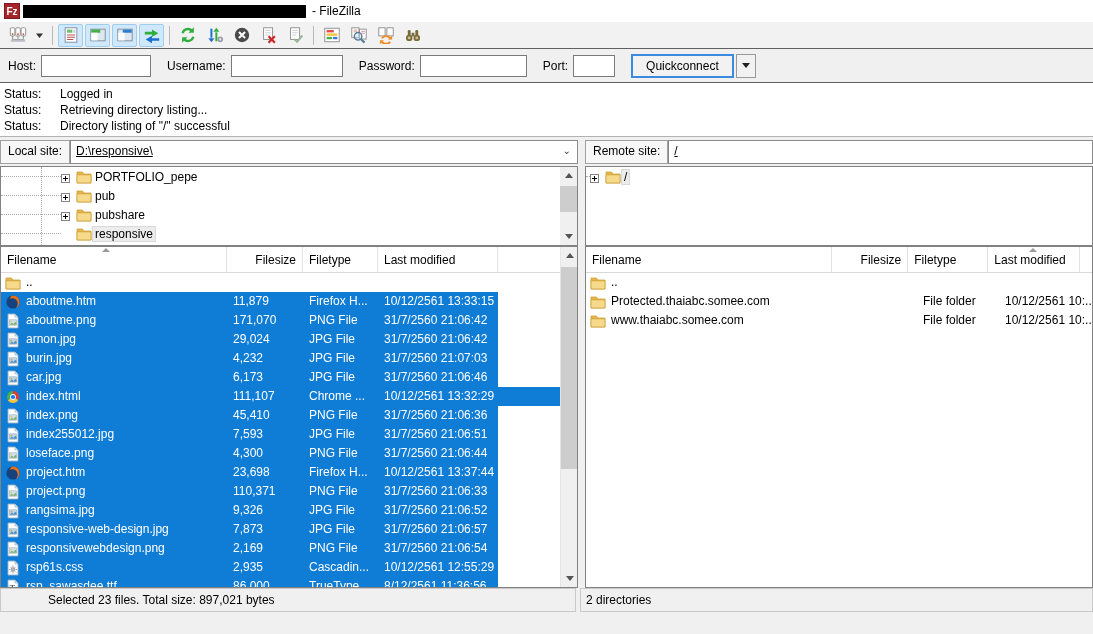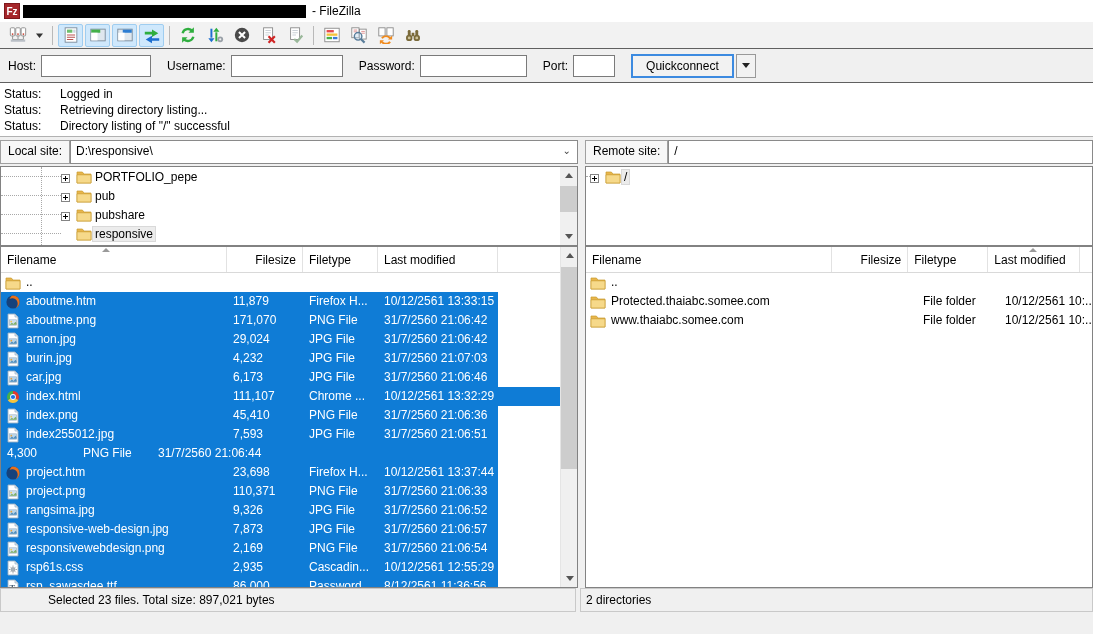--- a/index.html
+++ b/index.html
@@ -47,21 +47,21 @@
   .log-label { width:56px; }
   
   .trees { height:109px; display:flex; background:#f0f0f0; padding:3px 0 0 0; }
   .tree-panel { display:flex; flex-direction:column; }
   .tree-panel.local { width:578px; }
   .tree-panel.remote { width:508px; }
   .vsplit { width:7px; }
   .sitebar { height:24px; display:flex; align-items:stretch; }
   .sitelabel { border:1px solid #a0a0a0; background:#f7f7f7; padding:3px 7px; white-space:nowrap; }
   .combo { flex:1; border:1px solid #8a8a8a; background:#fff; position:relative;
-    padding:3px 20px 3px 5px; overflow:hidden; white-space:nowrap; }
+    padding:3px 20px 3px 5px; overflow:hidden; white-space:nowrap;text-decoration:underline; }
   .combo .chev { position:absolute; right:6px; top:4px; font-size:10px; color:#444; }
   .treeview { flex:1; margin-top:2px; background:#fff; border:1px solid #828282;
     position:relative; overflow:hidden; }
   .tree-guide { position:absolute; left:40px; top:0; bottom:0; border-left:1px dotted #a8a8a8; }
   .tree-item { height:19px; display:flex; align-items:center; position:relative; }
   .tree-item .stub { border-top:1px dotted #a8a8a8; }
   .expander { width:9px; height:9px; flex:none; }
   .tree-label { padding:1px 3px; white-space:nowrap; }
   .tree-item.selected .tree-label { background:#ececec; border:1px solid #d9d9d9; padding:0 2px; }
   .tree-scroll { position:absolute; right:0; top:0; bottom:0; width:17px; background:#f0f0f0; }
@@ -560,20 +560,32 @@
                   <path d="M4.7 11.7l2.3-2.1 1.5 1.3 2-2.2 1.1 1.3v1.7z" fill="#4f8fbf"></path>
                 </svg>
               </span>
               <span>index255012.jpg</span>
             </span>
     <span class="cell num lc-size">7,593</span>
     <span class="cell lc-type">JPG File</span>
     <span class="cell lc-mod">31/7/2560 21:06:51</span>
   </div>
           <div class="file-row selected" style="width: 497px;">
+    <span class="cell name lc-name">
+              <span class="row-icon">
+                <svg viewBox="0 0 16 16" xmlns="http://www.w3.org/2000/svg">
+                  <path d="M3 1h7l3 3v11H3z" fill="#fff" stroke="#9ab0c4" stroke-width="0.9"></path>
+                  <path d="M10 1v3h3z" fill="#dbe7f2" stroke="#9ab0c4" stroke-width="0.7"></path>
+                  <rect x="4.4" y="6.8" width="7.2" height="5.4" fill="#cfe0ef" stroke="#9ab0c4" stroke-width="0.6"></rect>
+                  <circle cx="6.2" cy="8.6" r="0.9" fill="#f2c94c"></circle>
+                  <path d="M4.7 11.7l2.2-2 1.6 1.2 2-2.1 1 1.2v1.7z" fill="#7fb069"></path>
+                </svg>
+              </span>
+              <span>loseface.png</span>
+            </span>
     <span class="cell num lc-size">4,300</span>
     <span class="cell lc-type">PNG File</span>
     <span class="cell lc-mod">31/7/2560 21:06:44</span>
   </div>
           <div class="file-row selected" style="width: 497px;">
     <span class="cell name lc-name">
               <span class="row-icon">
                 <svg viewBox="0 0 16 16" xmlns="http://www.w3.org/2000/svg">
                   <circle cx="8" cy="8" r="6.6" fill="#15427c"></circle>
                   <path d="M8 1.4a6.6 6.6 0 0 1 6.6 6.6c0 2.9-1.9 5.4-4.1 6.2 1.6-1.5 2.5-3.4 2.1-5.5-.4-2.4-2.1-4.2-4.7-4.5-1.3-.2-2.5.1-3.4.8C5.4 3 6.5 1.4 8 1.4z" fill="#e8701a"></path>
@@ -674,21 +686,21 @@
               <span class="row-icon">
                 <svg viewBox="0 0 16 16" xmlns="http://www.w3.org/2000/svg">
                   <path d="M3 1h7l3 3v11H3z" fill="#fff" stroke="#9ab0c4" stroke-width="0.9"></path>
                   <path d="M10 1v3h3z" fill="#dbe7f2" stroke="#9ab0c4" stroke-width="0.7"></path>
                   <text x="4.6" y="12.2" font-size="8.5" fill="#4a6076" font-family="serif" font-weight="bold">T</text>
                 </svg>
               </span>
               <span>rsp_sawasdee.ttf</span>
             </span>
     <span class="cell num lc-size">86,000</span>
-    <span class="cell lc-type">Password...</span>
+    <span class="cell lc-type">TrueType...</span>
     <span class="cell lc-mod">8/12/2561 11:36:56</span>
   </div>
         </div>
       <div class="list-scroll">
         <div class="sb-arrow up"></div>
         <div class="sb-thumb" style="top:20px;height:202px;"></div>
         <div class="sb-arrow down"></div>
       </div>
     </div>
     <div class="vsplit"></div>

